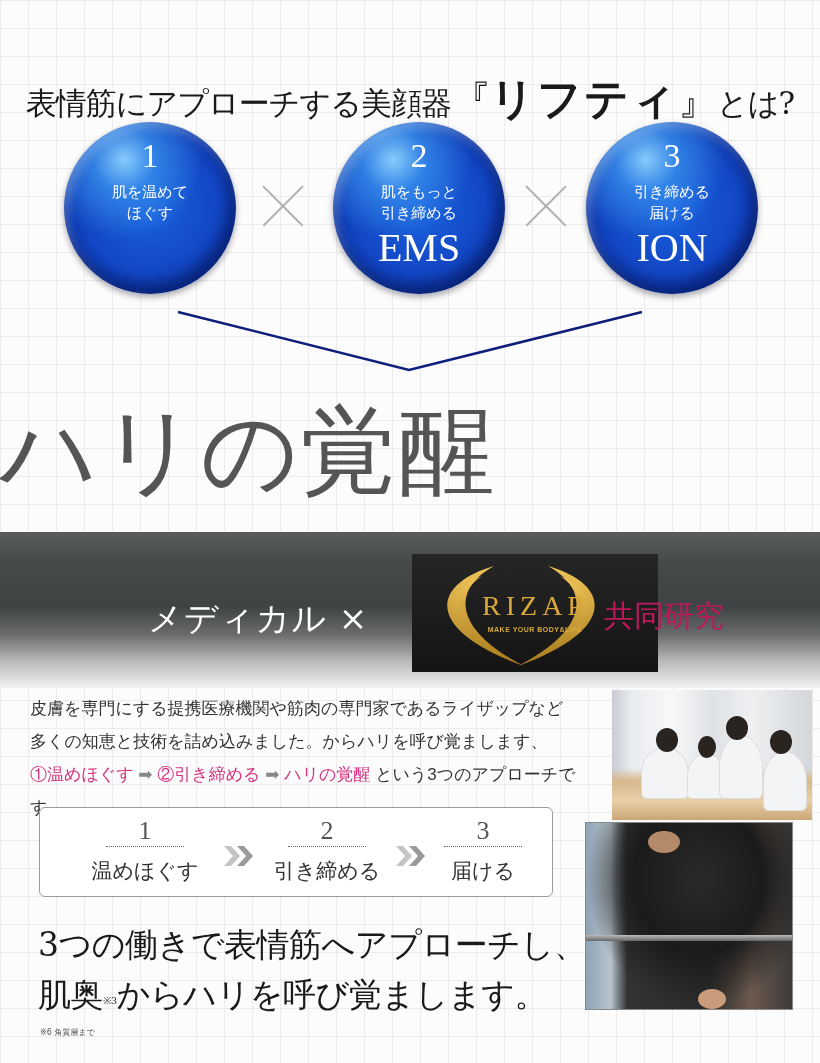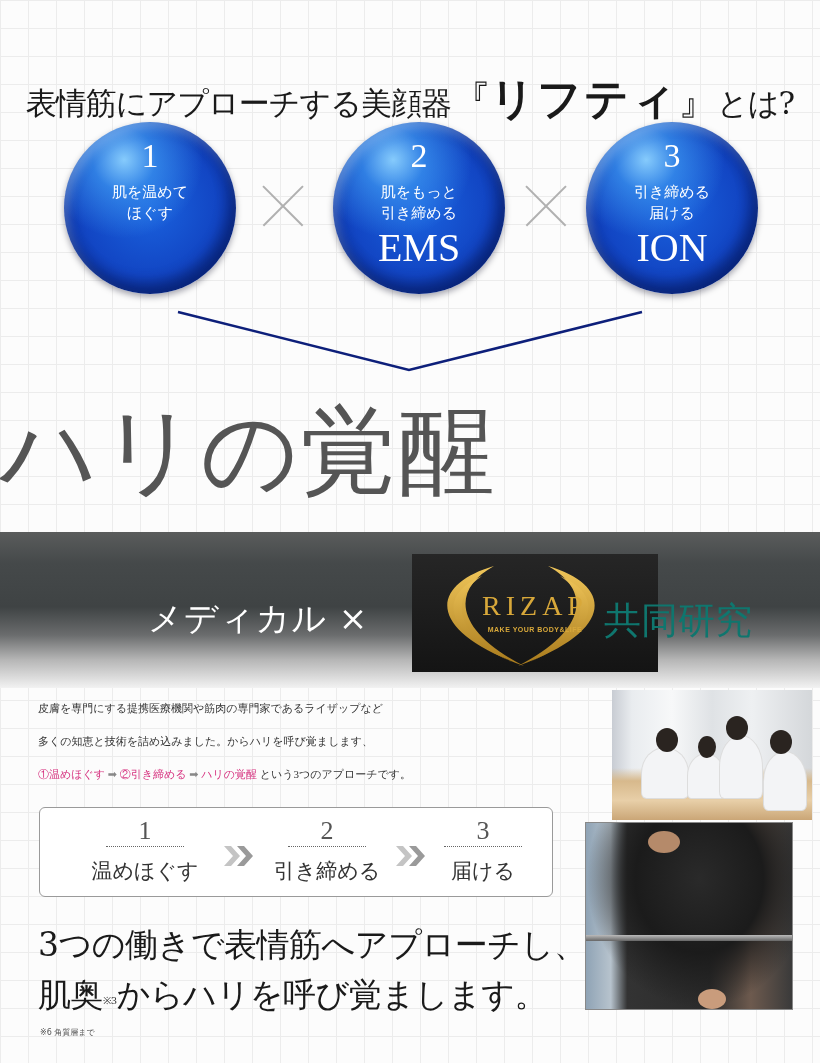--- a/index.html
+++ b/index.html
@@ -52,38 +52,38 @@
   }
   .dark-band {
     position: absolute; top: 532px; left: 0; width: 820px; height: 156px;
     background: linear-gradient(to bottom, #5a5c5c 0%, #45494a 20%, #3f4344 48%, #6a6c6d 66%, #b6b6b6 82%, #f2f2f2 100%);
   }
   .band-left {
     position: absolute; top: 596px; left: 148px; color: #fff; font-size: 34px;
     font-family: "DejaVu Serif", serif; letter-spacing: 1px;
   }
   .band-right {
-    position: absolute; top: 596px; left: 604px; color: #0f766e; font-size: 37px;
+    position: absolute; top: 596px; left: 604px; color: #be185d; font-size: 30px;
     font-family: "DejaVu Serif", serif;
   }
   .rizap-logo {
     position: absolute; left: 374px; top: 554px; width: 246px; height: 118px;
     background: linear-gradient(to bottom, #262626, #141414); overflow: hidden; margin-left: 38px;
   }
   .rizap-logo .word {
     position: absolute; left: 0; top: 36px; width: 100%; text-align: center;
     font-family: "Liberation Serif", serif; font-size: 28px; letter-spacing: 5px; color: #d8a83a;
   }
   .rizap-logo .tag {
     position: absolute; left: 0; top: 72px; width: 100%; text-align: center;
     font-family: "Liberation Sans", sans-serif; font-size: 7px; font-weight: bold; color: #d8a83a; letter-spacing: 0.5px;
   }
   .body-text {
-    position: absolute; left: 38px; top: 692px; width: 560px;
-    font-family: Liberation Serif, serif; font-size: 11px; line-height: 33px; color: #333;
+    position: absolute; left: 30px; top: 692px; width: 560px;
+    font-family: Liberation Sans, sans-serif; font-size: 17px; line-height: 33px; color: #333;
   }
   .body-text .pink { color: #d6317f; }
   .body-text .arrow { color: #888; }
   .steps-box {
     position: absolute; left: 39px; top: 807px; width: 514px; height: 90px;
     border: 1px solid #9a9a9a; border-radius: 6px; background: #fff;
   }
   .step { position: absolute; top: 8px; text-align: center; }
   .step .snum {
     font-family: "Liberation Serif", serif; font-size: 26px; color: #555; line-height: 30px;

